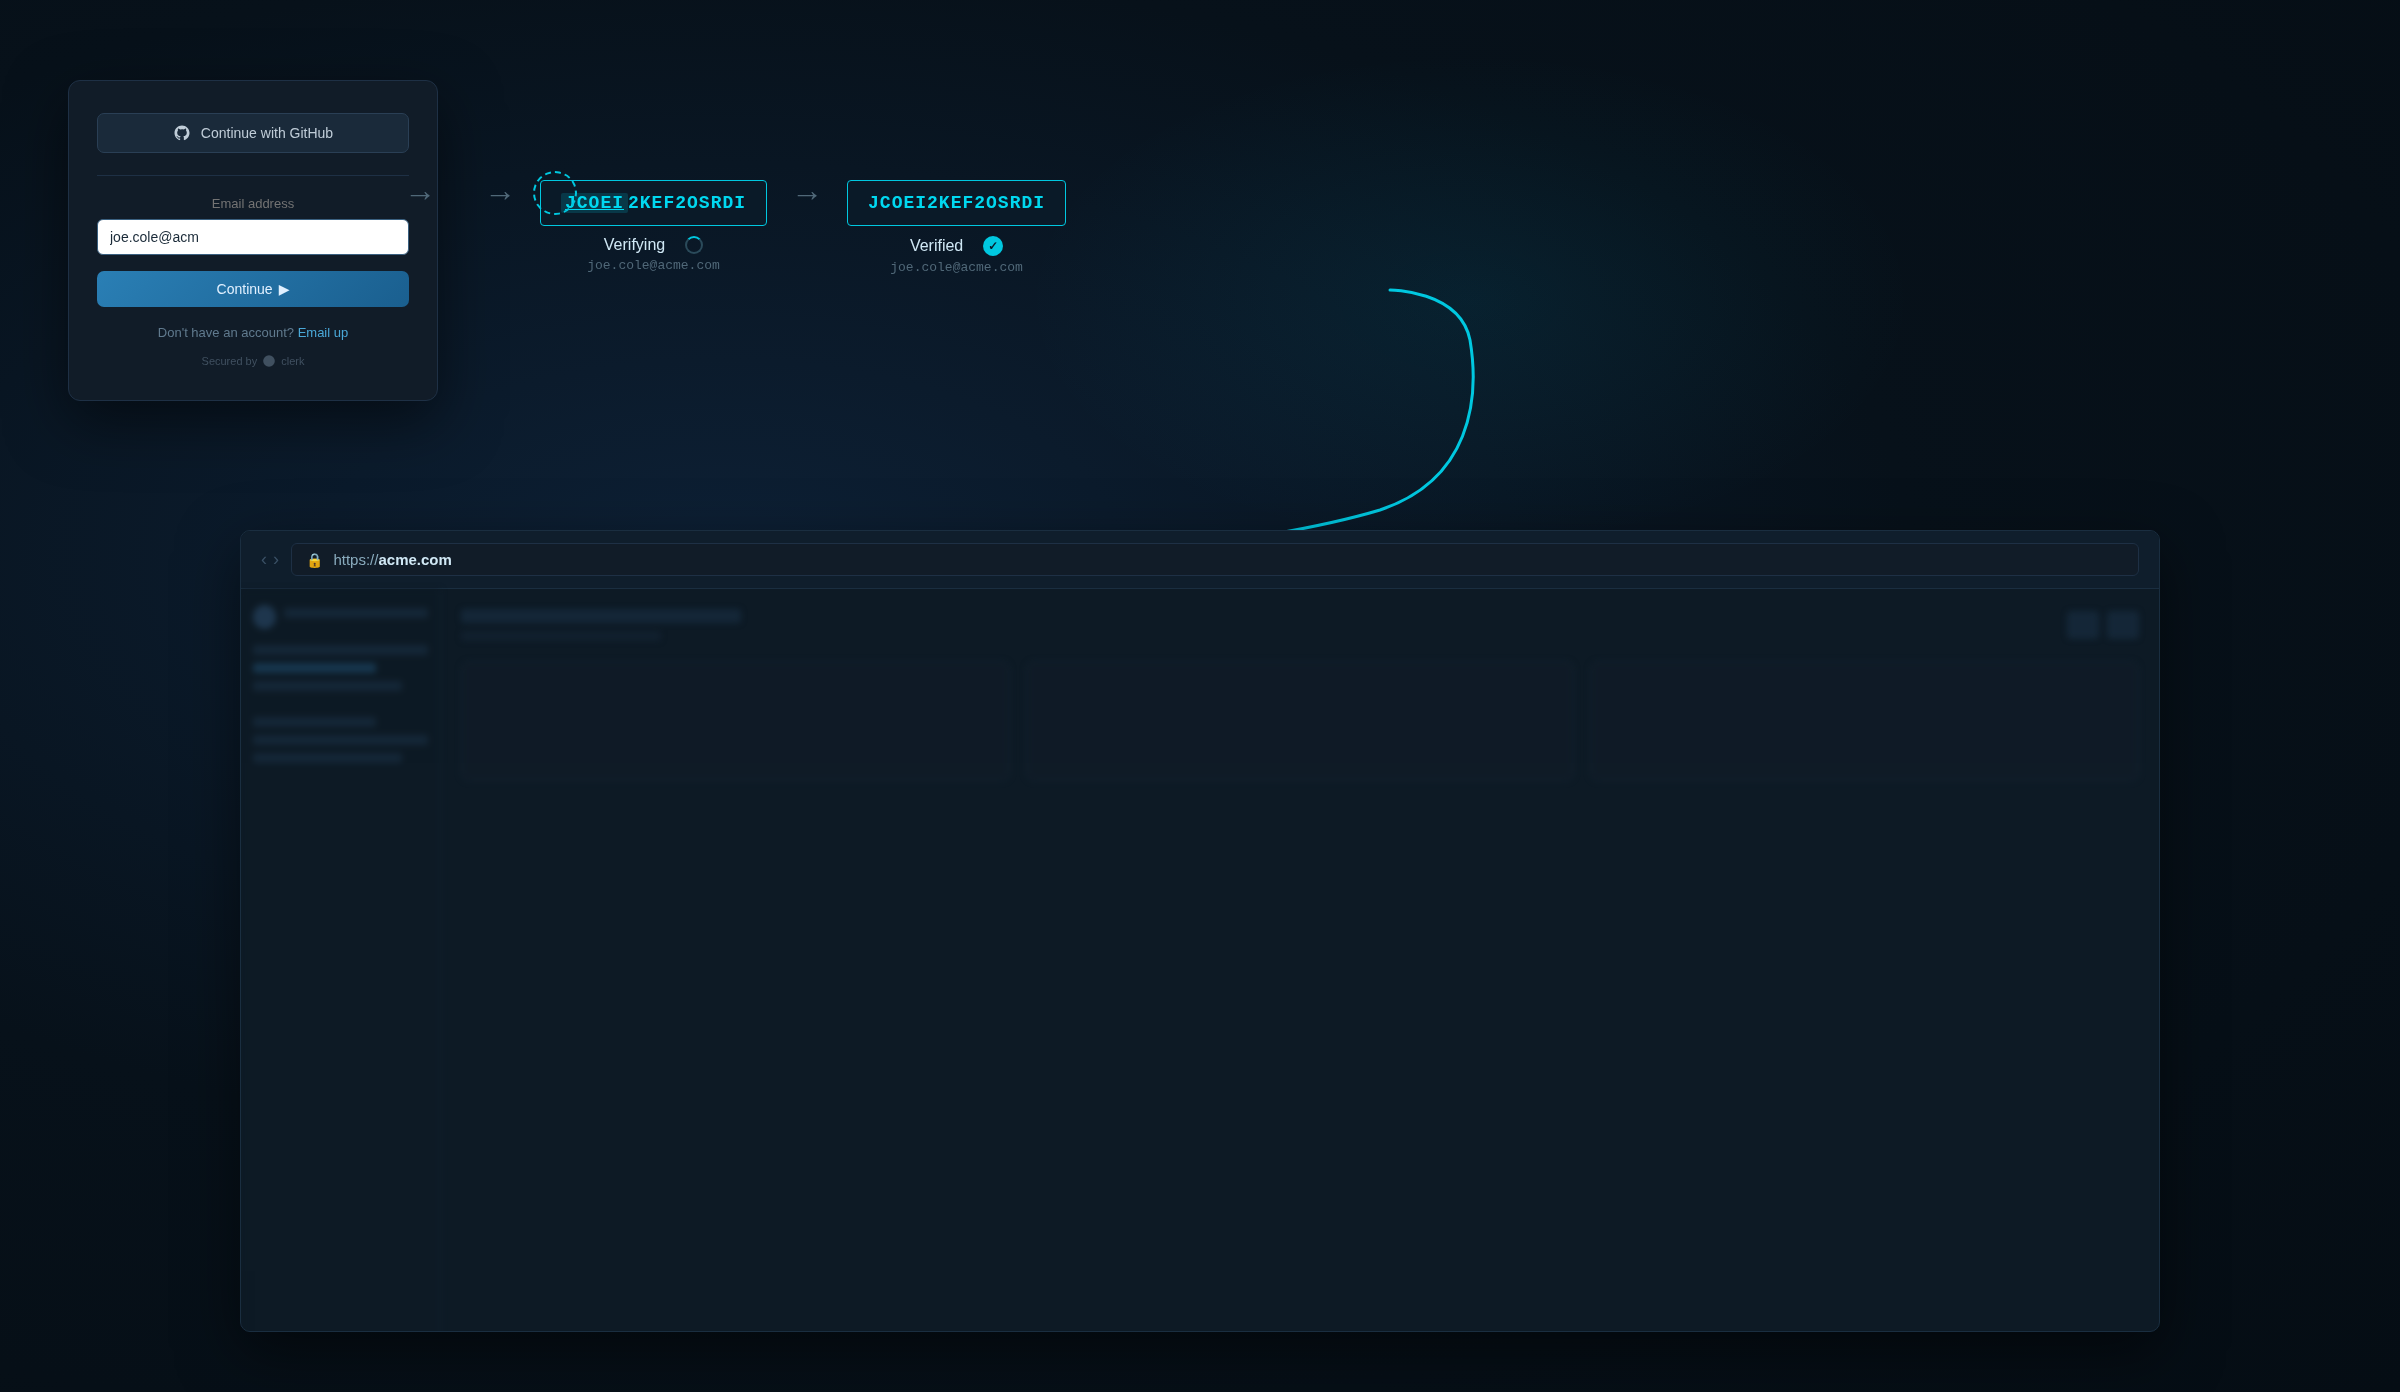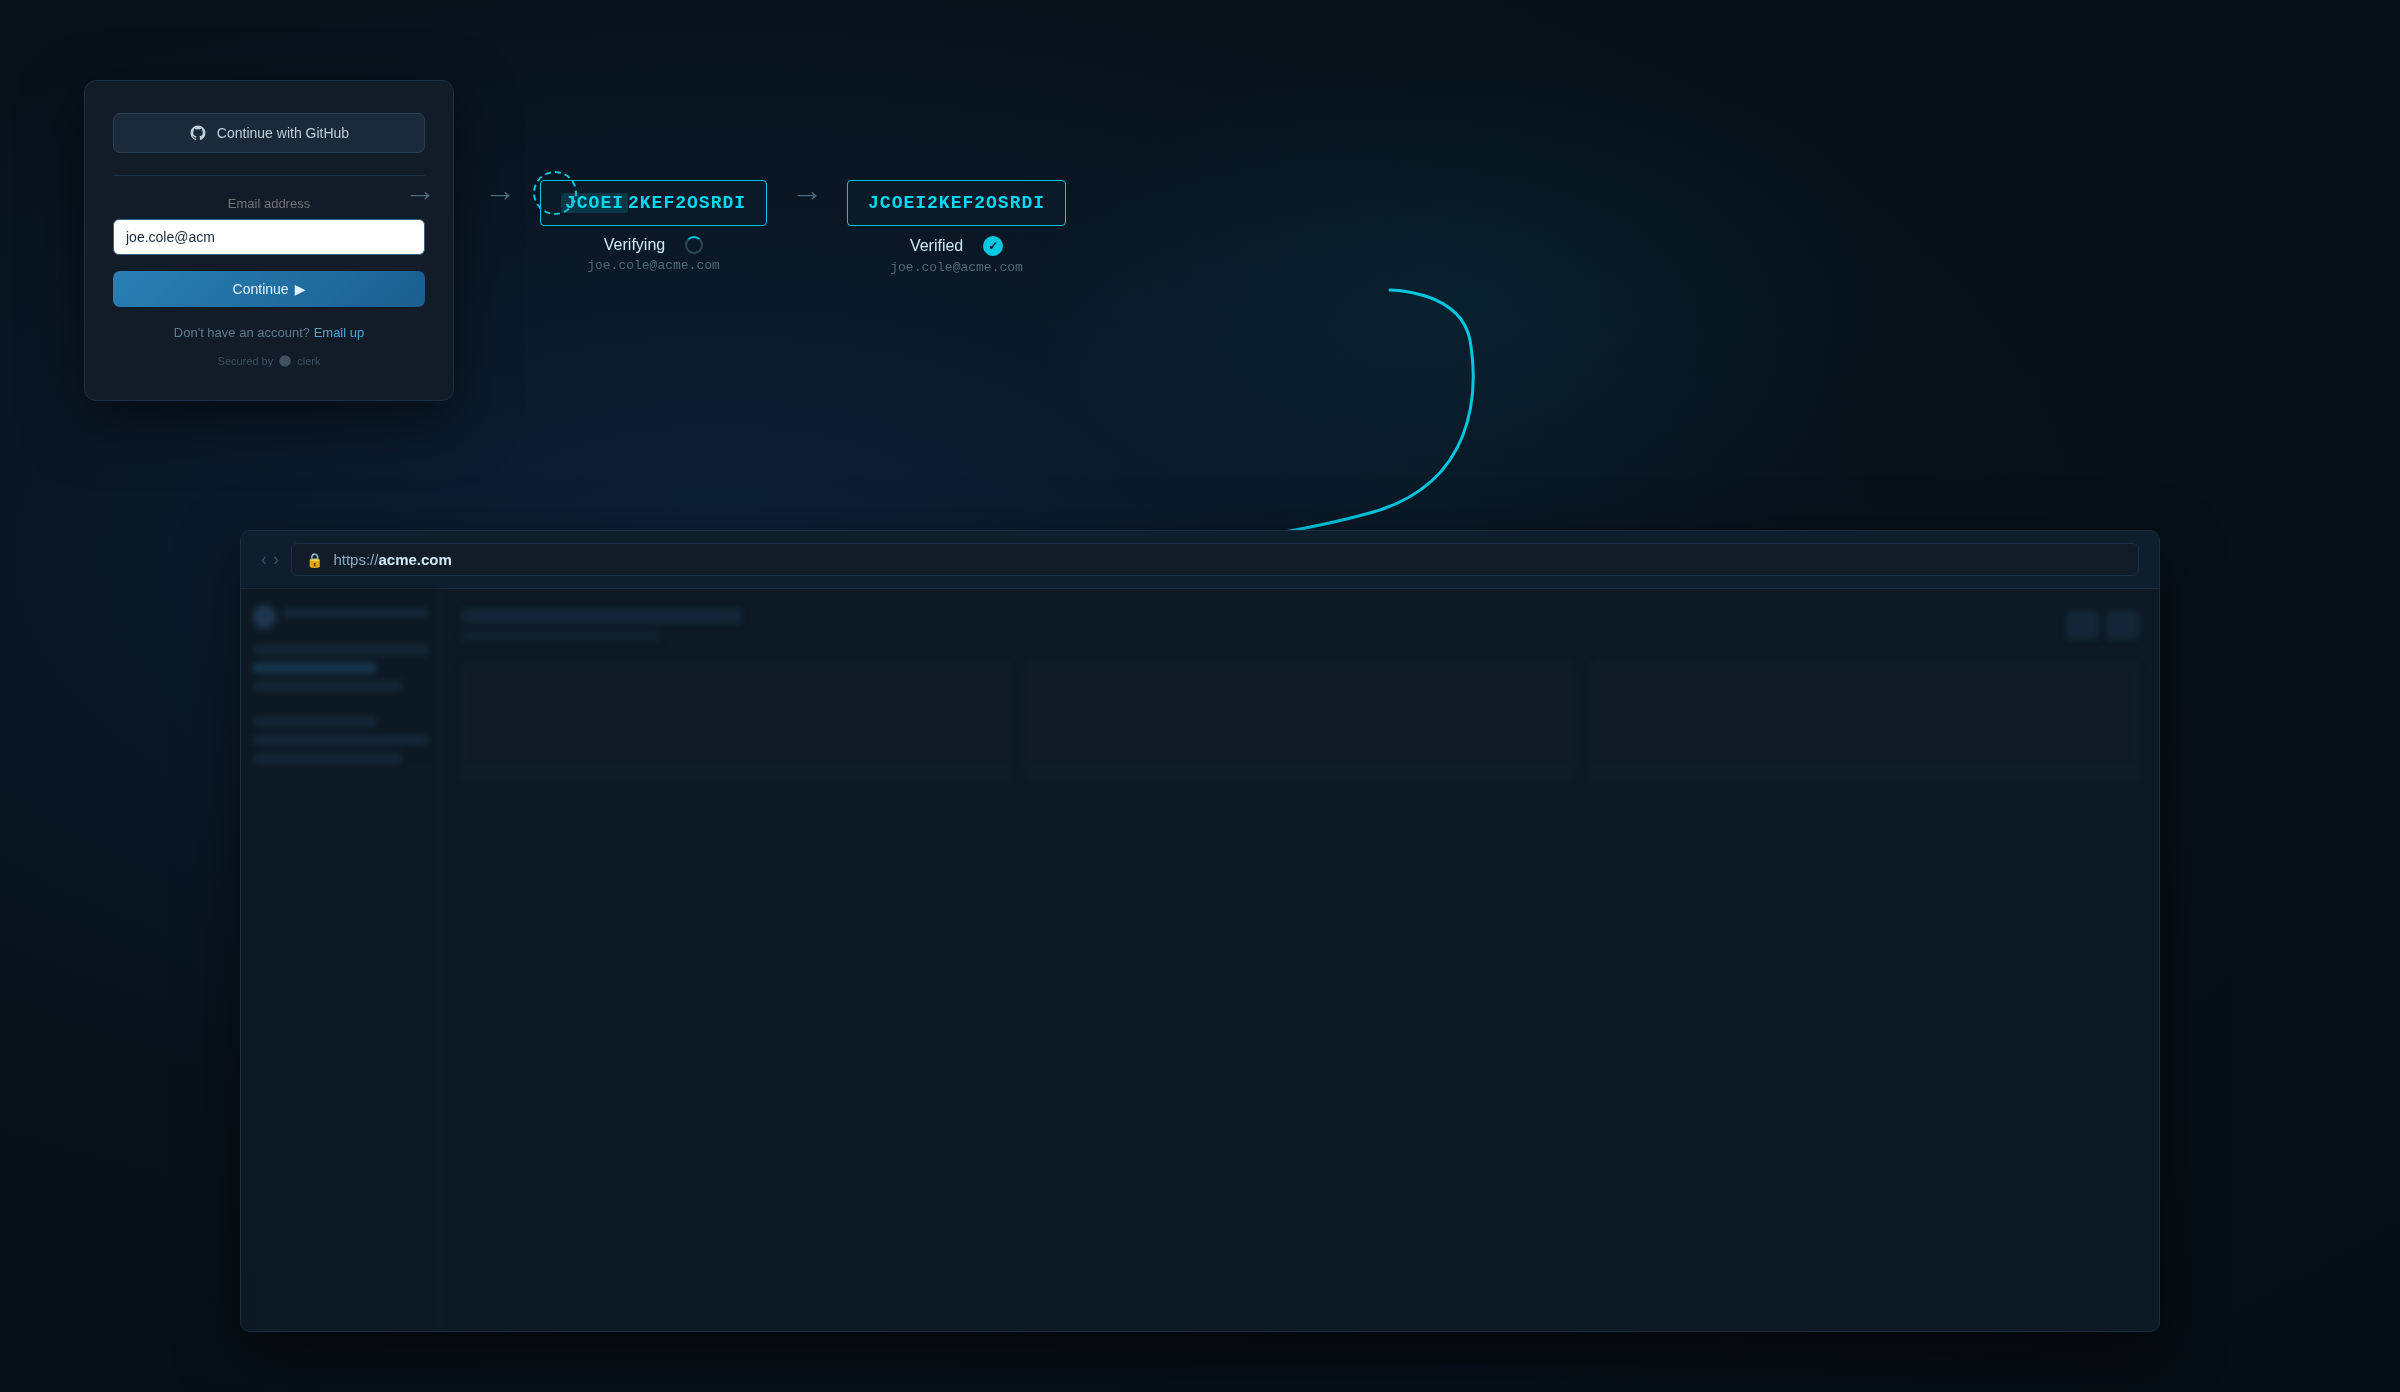--- a/index.html
+++ b/index.html
@@ -31,21 +31,21 @@
       height: 500px;
       background: radial-gradient(ellipse, rgba(0,180,220,0.08) 0%, transparent 70%);
       z-index: 1;
       pointer-events: none;
     }
 
     
     .login-card {
       position: absolute;
       top: 80px;
-      left: 84px;
+      left: 68px;
       width: 370px;
       background: #111c28;
       border: 1px solid #1e3045;
       border-radius: 12px;
       padding: 32px 28px;
       z-index: 10;
       box-shadow: 0 20px 60px rgba(0,0,0,0.5);
     }
 
     .github-btn {
@@ -496,21 +496,21 @@
   </div>
 
 
   <div class="step-item">
     <span class="arrow-right">→</span>
   </div>
 
   <div class="token-wrapper">
     <div class="token-box verifying" style="position:relative;">
       <div class="dotted-circle"></div>
-      <span style="background:rgba(0,180,200,0.2);padding:0 4px;border-radius:2px;color:#00d8f0;">JCOEI</span><span>2KEF2OSRDI</span>
+      <span style="background:rgba(0,180,200,0.2);padding:0 4px;border-radius:2px;color:#00d8f0;text-decoration:underline;">JCOEI</span><span>2KEF2OSRDI</span>
     </div>
     <div class="token-status">
       <div class="status-text">
         <span>Verifying</span>
         <span class="spinner"></span>
       </div>
       <div class="status-email">joe.cole@acme.com</div>
     </div>
   </div>
 

